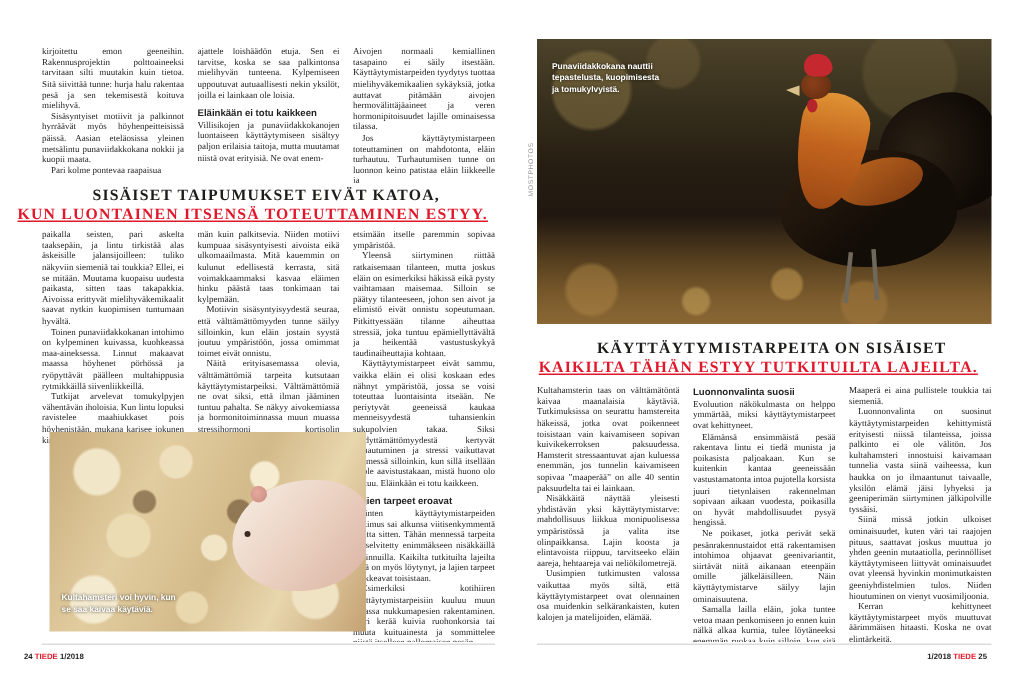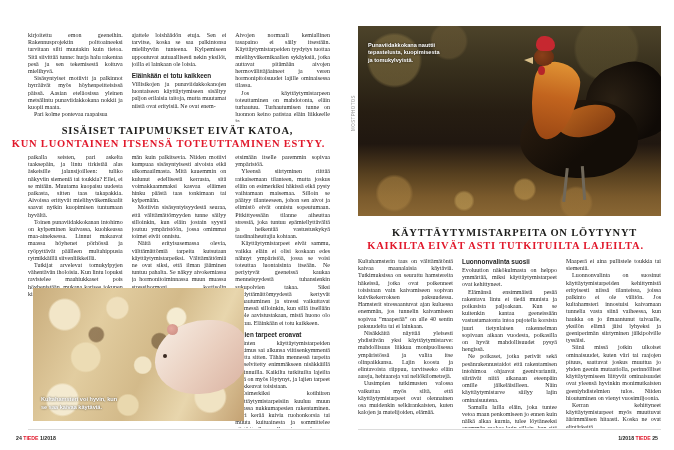--- a/index.html
+++ b/index.html
@@ -13,21 +13,21 @@
   .col{flex:1;overflow:hidden;font-size:6px;line-height:7.2px;hyphens:auto;}
   .col p{margin:0;}
   .col p.ind{text-indent:6px;}
   .subhead{font-family:"Liberation Sans","DejaVu Sans",sans-serif;font-weight:bold;
            font-size:6.4px;line-height:8px;margin:4px 0 1px;text-align:left;}
 
   
   .pullhead{position:absolute;left:0;right:0;text-align:center;font-weight:bold;
             letter-spacing:0.8px;font-size:10.5px;line-height:13px;}
   .pullhead .l1{color:#1d1d1b;margin-left:18px;}
-  .pullhead .l2{color:#e1182b;}
+  .pullhead .l2{color:#e1182b;text-decoration:underline;}
 
   
   .hamster-photo{position:absolute;left:33px;top:288px;width:211px;height:133px;overflow:hidden;
     background:
       radial-gradient(circle at 15% 20%, #f2e6c8 0 7%, transparent 8%),
       radial-gradient(circle at 40% 15%, #efe0bd 0 6%, transparent 7%),
       radial-gradient(circle at 68% 22%, #f5ecd2 0 5%, transparent 6%),
       radial-gradient(circle at 25% 52%, #ecdcb4 0 8%, transparent 9%),
       radial-gradient(circle at 52% 58%, #f1e5c6 0 6%, transparent 7%),
       radial-gradient(circle at 14% 84%, #f4ead0 0 7%, transparent 8%),
@@ -175,22 +175,22 @@
       <div class="photo-caption">
         <div>Punaviidakkokana nauttii</div>
         <div>tepastelusta, kuopimisesta</div>
         <div>ja tomukylvyistä.</div>
       </div>
     </div>
 
     <div class="vcredit">MOSTPHOTOS</div>
 
     <div class="pullhead" style="top:226px;">
-      <div class="l1">KÄYTTÄYTYMISTARPEITA ON LÖYTYNYT</div>
-      <div class="l2">KAIKILTA EIVÄT ASTI TUTKITUILTA LAJEILTA.</div>
+      <div class="l1">KÄYTTÄYTYMISTARPEITA ON SISÄISET</div>
+      <div class="l2">KAIKILTA TÄHÄN ESTYY TUTKITUILTA LAJEILTA.</div>
     </div>
 
     <div class="cols" style="left:21px;top:258px;width:303px;height:170px;">
       <div class="col">
         <p>Kultahamsterin taas on välttämätöntä kaivaa maanalaisia käytäviä. Tutkimuksissa on seurattu hamstereita häkeissä, jotka ovat poikenneet toisistaan vain kaivamiseen sopivan kuivikekerroksen paksuudessa. Hamsterit stressaantuvat ajan kuluessa enemmän, jos tunnelin kaivamiseen sopivaa ”maaperää” on alle 40 sentin paksuudelta tai ei lainkaan.</p>
         <p class="ind">Nisäkkäitä näyttää yleisesti yhdistävän yksi käyttäytymistarve: mahdollisuus liikkua monipuolisessa ympäristössä ja valita itse olinpaikkansa. Lajin koosta ja elintavoista riippuu, tarvitseeko eläin aareja, hehtaareja vai neliökilometrejä.</p>
         <p class="ind">Uusimpien tutkimusten valossa vaikuttaa myös siltä, että käyttäytymistarpeet ovat olennainen osa muidenkin selkärankaisten, kuten kalojen ja matelijoiden, elämää.</p>
       </div>
       <div class="col">
         <div class="subhead" style="margin-top:0;">Luonnonvalinta suosii</div>

